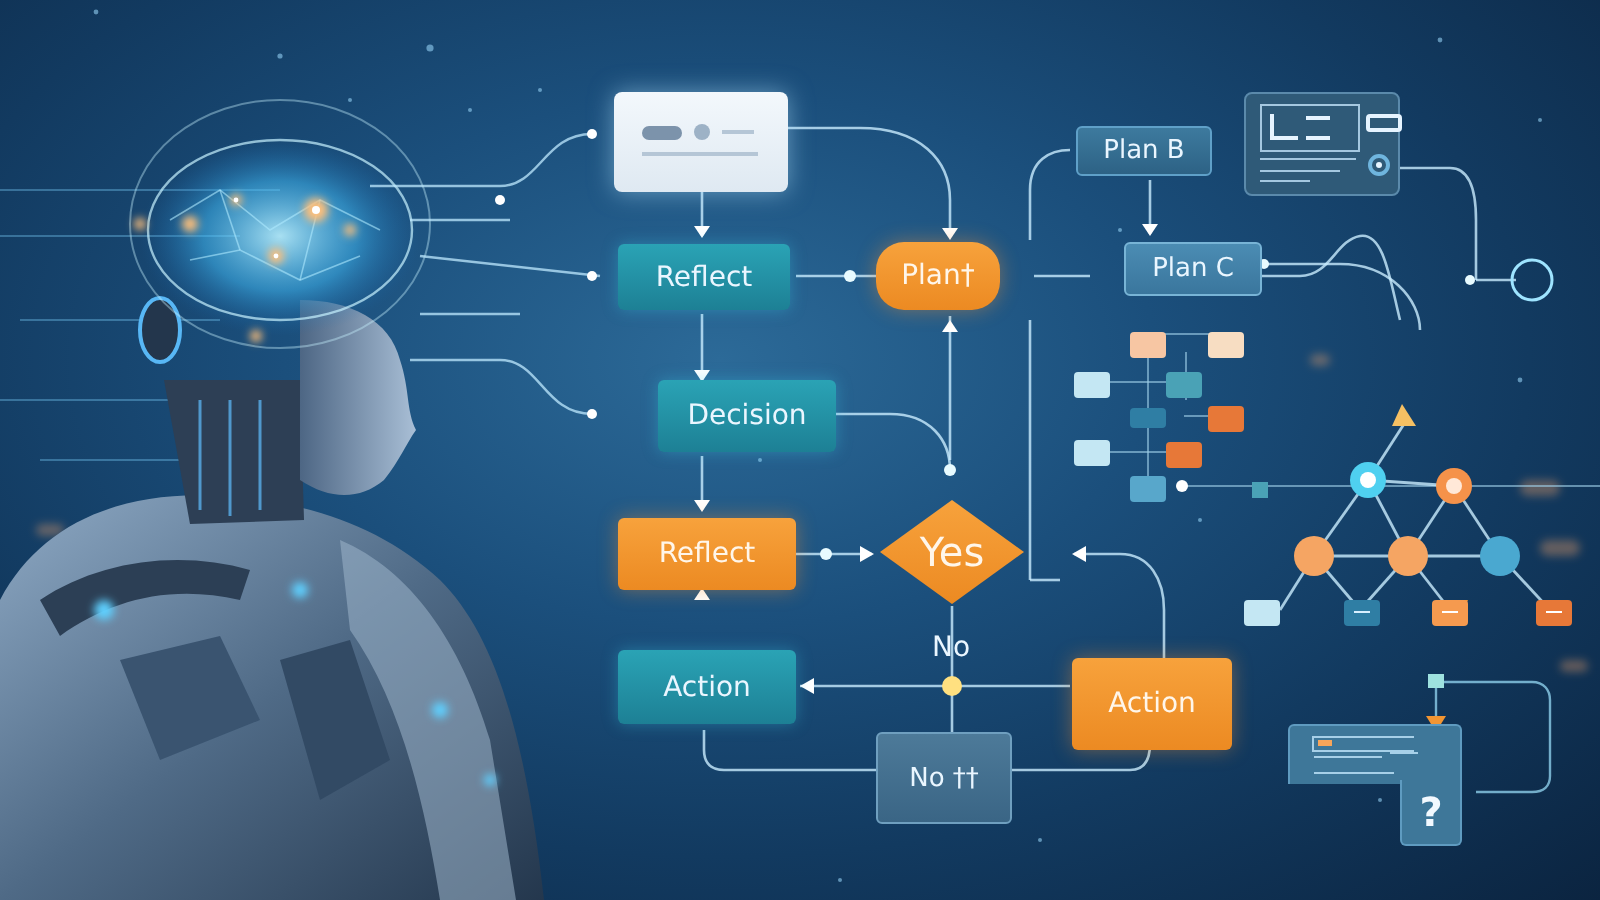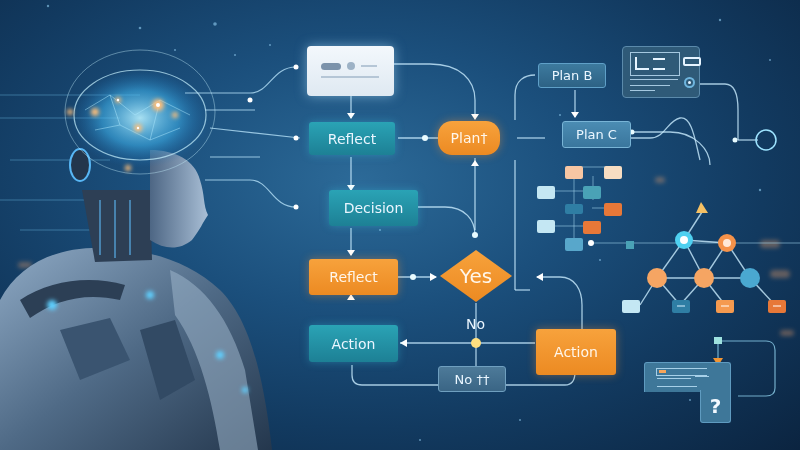--- a/index.html
+++ b/index.html
@@ -271,21 +271,21 @@
 <div class="node steel2" style="left:546px;top:121px;width:69px;height:27px;margin-left:16px;">Plan C</div>
 <div class="node teal" style="left:309px;top:190px;width:89px;height:36px;margin-left:20px;">Decision</div>
 <div class="node orange" style="left:309px;top:259px;width:89px;height:36px;">Reflect</div>
 <div class="diamond">
   <div class="shape"></div>
   <div class="lbl">Yes</div>
 </div>
 <div class="label-free" style="left:466px;top:316px;">No</div>
 <div class="node teal" style="left:309px;top:325px;width:89px;height:37px;">Action</div>
 <div class="node orange" style="left:536px;top:329px;width:80px;height:46px;">Action</div>
-<div class="node steel" style="left:438px;top:366px;width:68px;height:26px;background:linear-gradient(180deg,#4d7a99,#3a6585);border-color:#6f9fbf;text-align:center;">No ††</div>
+<div class="node steel" style="left:438px;top:366px;width:68px;height:46px;background:linear-gradient(180deg,#4d7a99,#3a6585);border-color:#6f9fbf;text-align:center;">No ††</div>
 
 <div class="card" style="left:622px;top:46px;width:78px;height:52px;background:#2f5a78;border:1px solid #5b8aab;">
   <div style="position:absolute;left:7px;top:5px;width:48px;height:22px;border:1px solid #a5c8e0;"></div>
   <div style="position:absolute;left:12px;top:10px;width:12px;height:11px;border-left:2px solid #e6f4ff;border-bottom:2px solid #e6f4ff;"></div>
   <div style="position:absolute;left:30px;top:11px;width:12px;height:8px;border-top:2px solid #e6f4ff;border-bottom:2px solid #e6f4ff;"></div>
   <div style="position:absolute;left:60px;top:10px;width:14px;height:5px;border:2px solid #e6f4ff;border-radius:2px;"></div>
   <div style="position:absolute;left:7px;top:32px;width:48px;height:1px;background:#a5c8e0;"></div>
   <div style="position:absolute;left:7px;top:38px;width:40px;height:1px;background:#a5c8e0;"></div>
   <div style="position:absolute;left:7px;top:43px;width:25px;height:1px;background:#a5c8e0;"></div>
   <div style="position:absolute;left:61px;top:30px;width:11px;height:11px;border:2px solid #6fb5de;border-radius:50%;box-sizing:border-box;">

